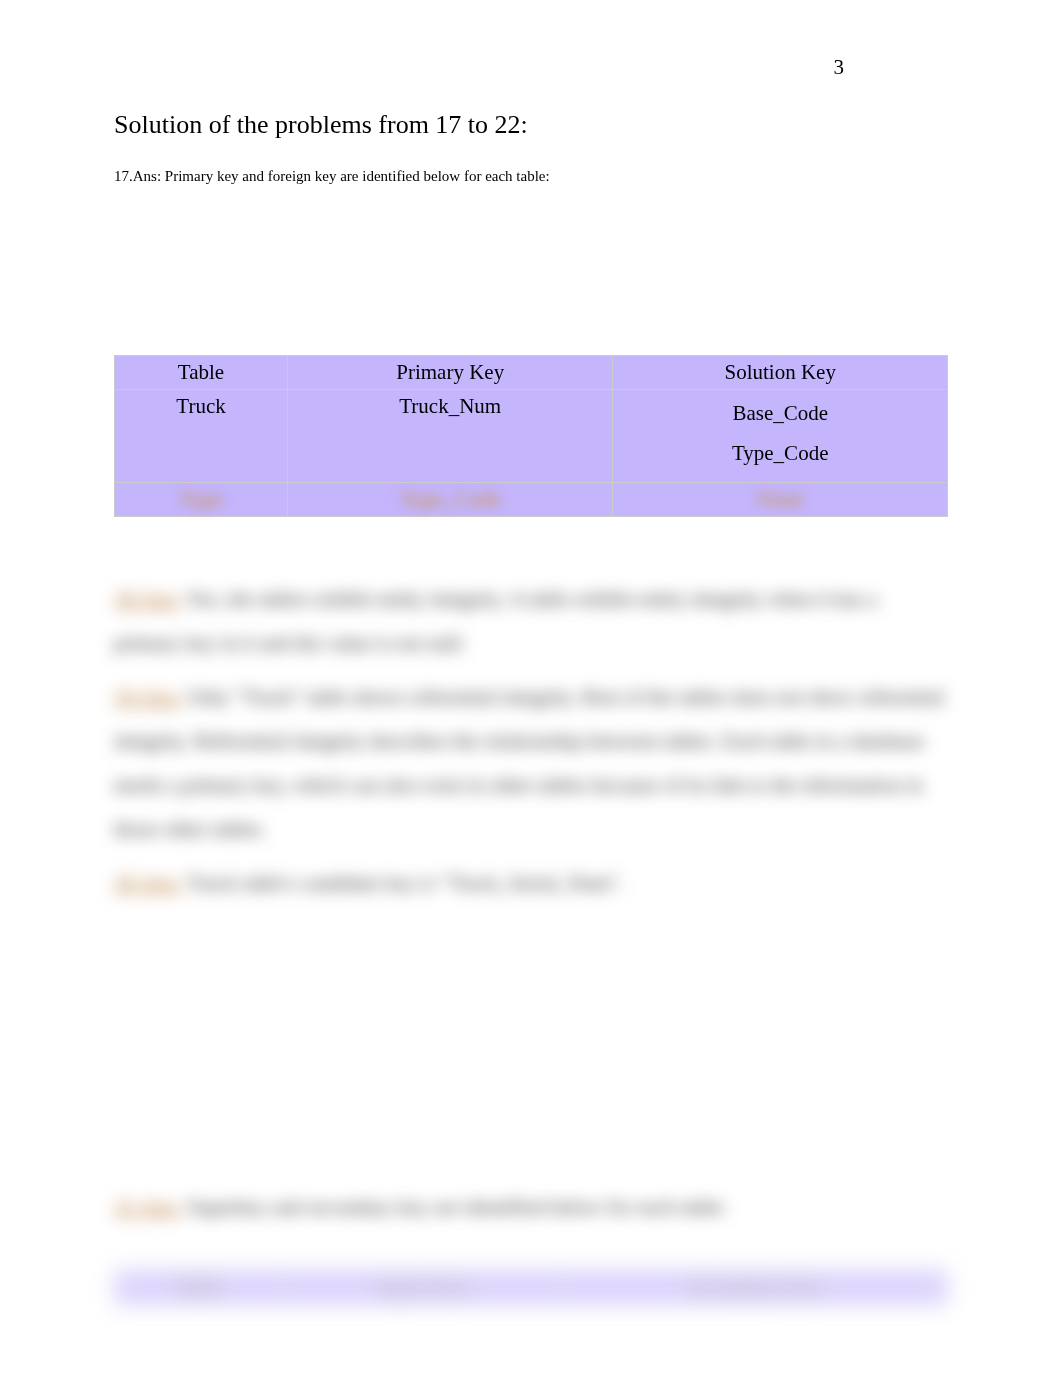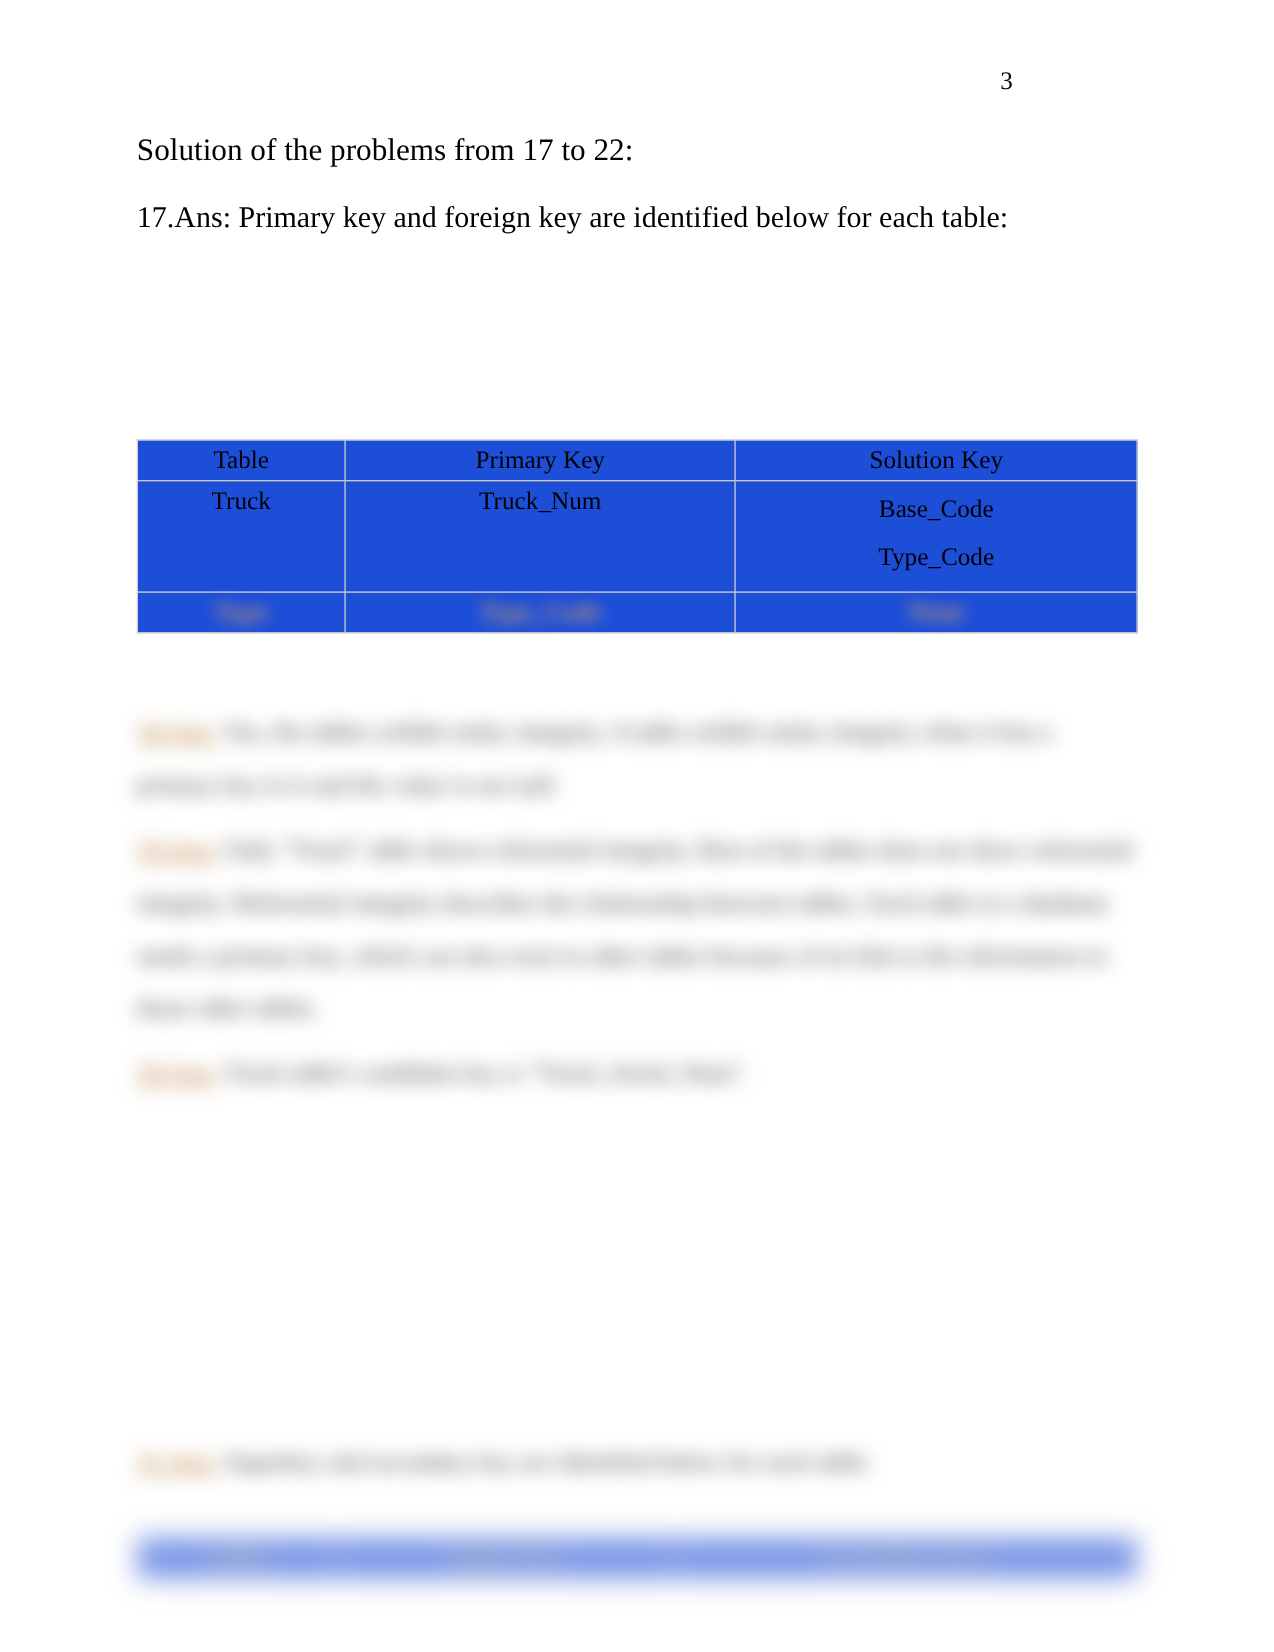--- a/index.html
+++ b/index.html
@@ -30,40 +30,40 @@
       left: 114px;
       right: 114px;
     }
     
     .heading {
       font-size: 26px;
       margin-bottom: 28px;
     }
     
     .answer-line {
-      font-size: 25px;
+      font-size: 15px;
       margin-bottom: 28px;
     }
     
     .table-wrapper {
       margin-top: 170px;
     }
     
     table {
       width: 100%;
       border-collapse: collapse;
       font-size: 21px;
     }
     
     td {
       border: 1px solid #cccccc;
       padding: 4px 8px;
       text-align: center;
       vertical-align: top;
-      background: #1d4ed8;
+      background: #c4b5fd;
     }
     
     .row-multi td {
       padding-bottom: 8px;
     }
     
     .fk-multi {
       line-height: 1.9;
     }
     

